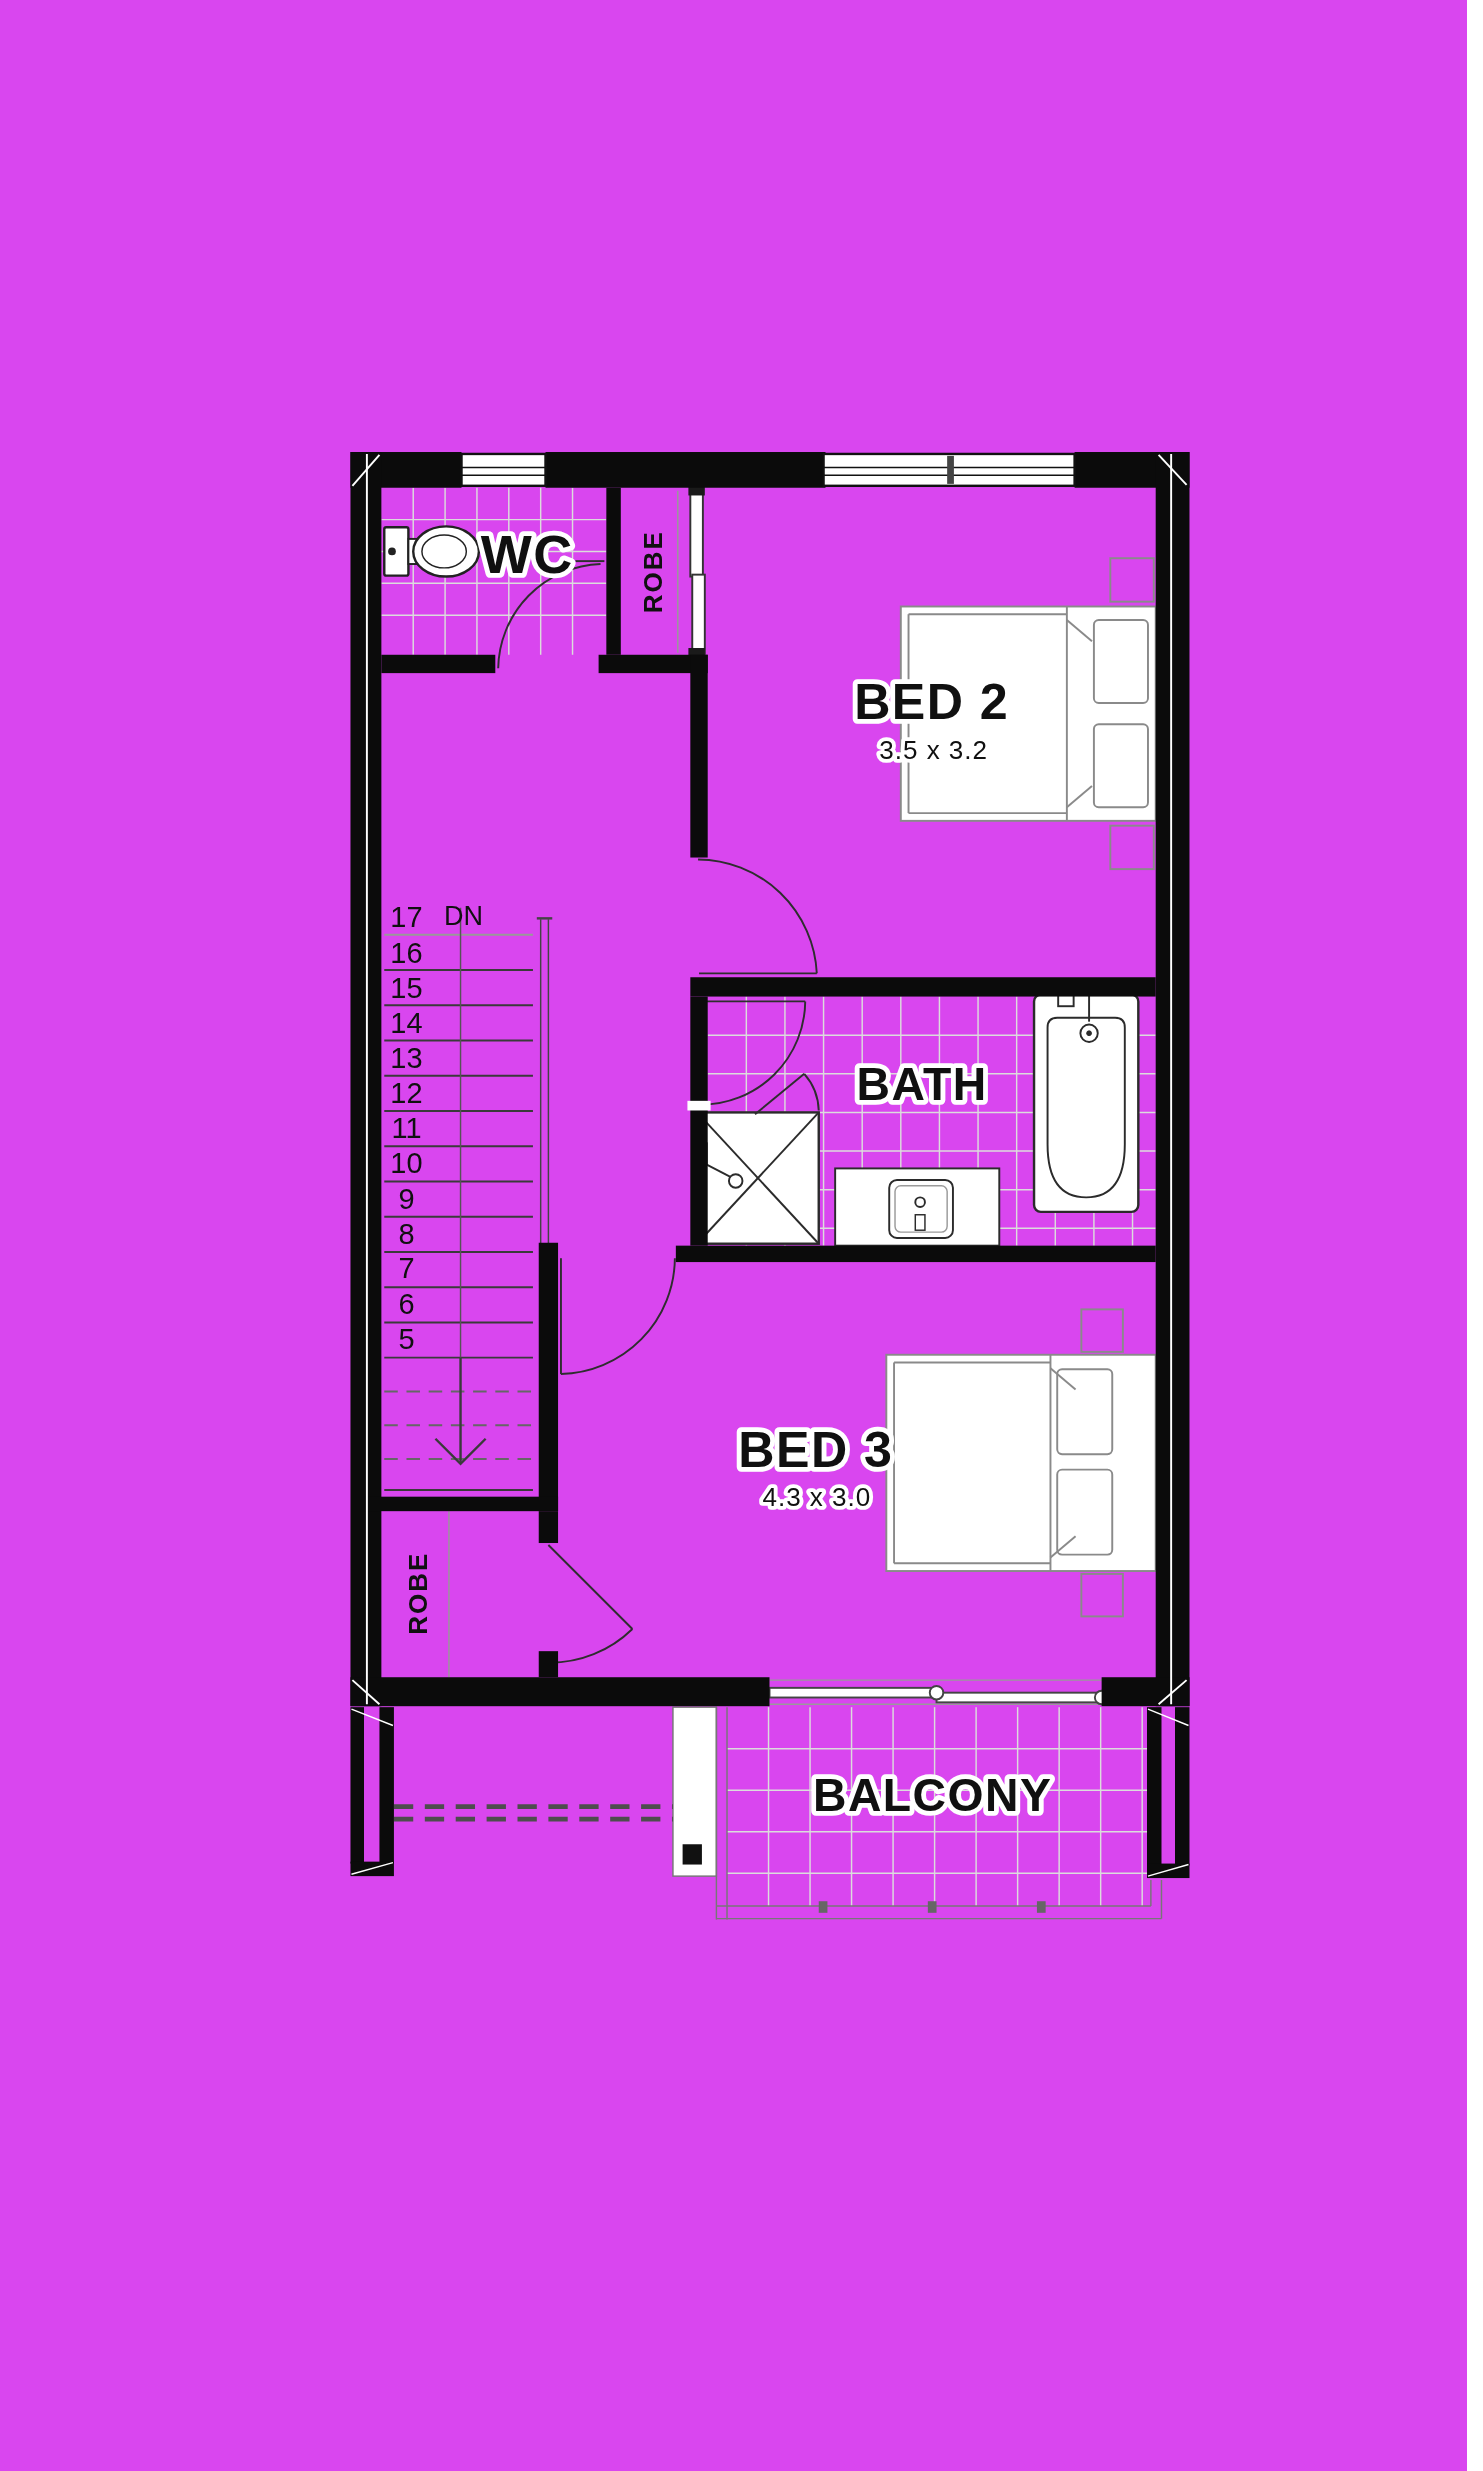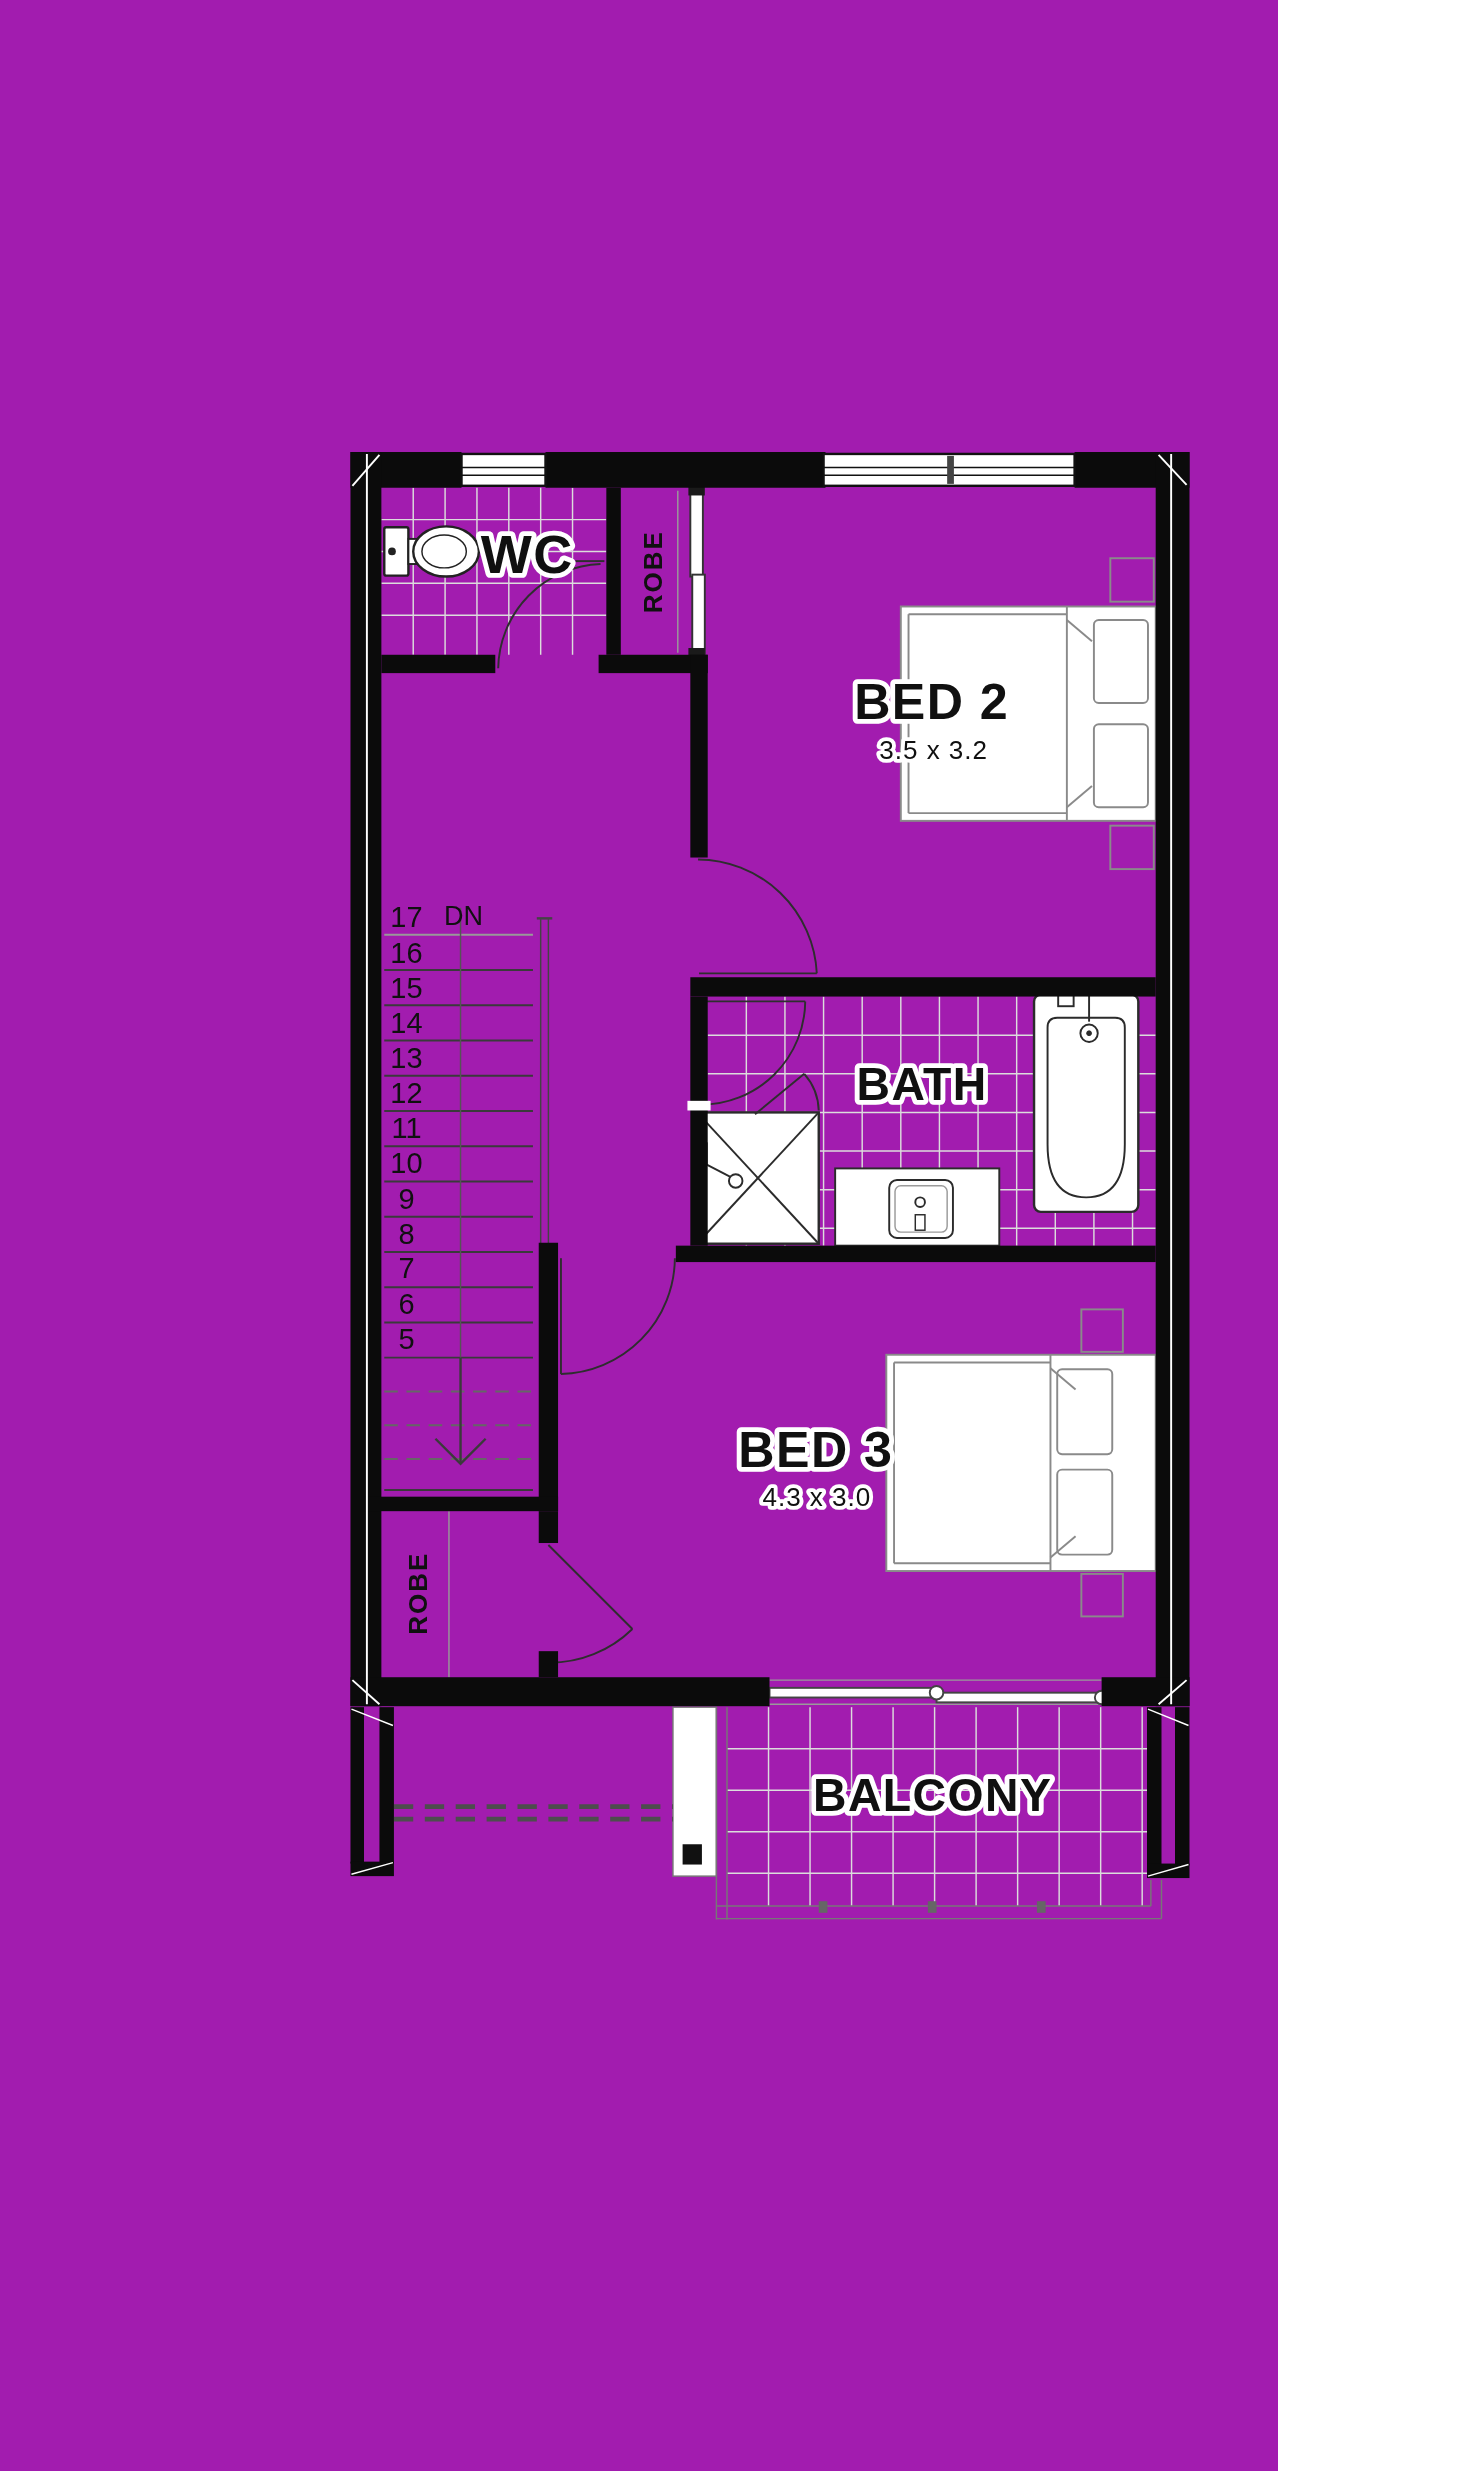--- a/index.html
+++ b/index.html
@@ -1,16 +1,16 @@
 <!DOCTYPE html>
 <html><head>
 <meta charset="utf-8">
 <style>
   html,body{margin:0;padding:0;background:#ffffff;}
-  .stage{position:relative;width:1278px;height:2472px;background:#a21caf;overflow:hidden;}
+  .stage{position:relative;width:1467px;height:2472px;background:#d946ef;overflow:hidden;}
   svg{position:absolute;inset:0;display:block;}
   text{font-family:"Liberation Sans", sans-serif;fill:#101010;}
   .room-label{font-weight:bold;letter-spacing:1.5px;paint-order:stroke;stroke:#ffffff;stroke-width:10px;stroke-linejoin:round;}
   .dim-label{font-weight:normal;letter-spacing:1px;paint-order:stroke;stroke:#ffffff;stroke-width:8px;stroke-linejoin:round;}
   .robe-label{font-weight:bold;letter-spacing:2px;}
   .stair-num{font-weight:normal;}
 </style>
 </head>
 <body>
 

